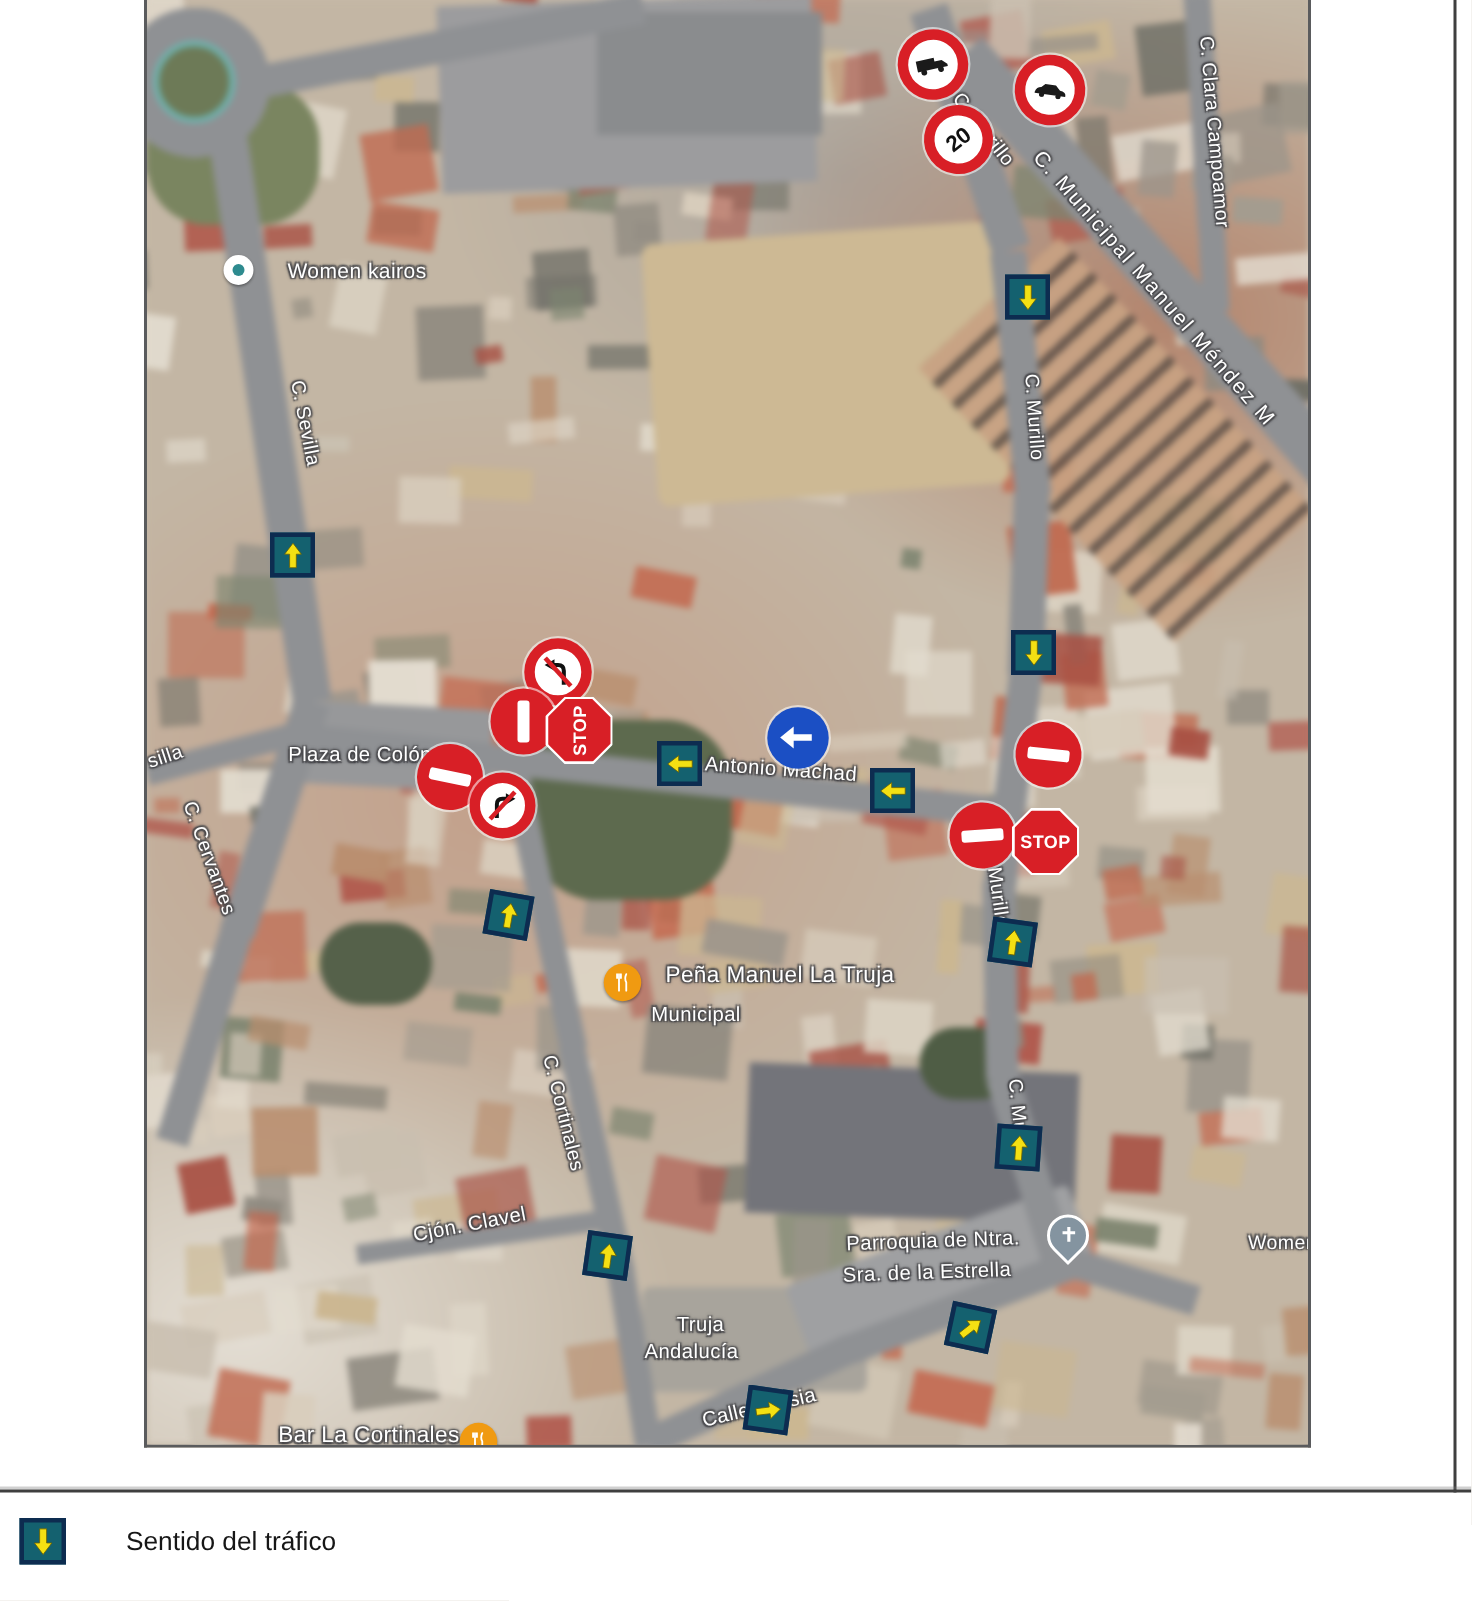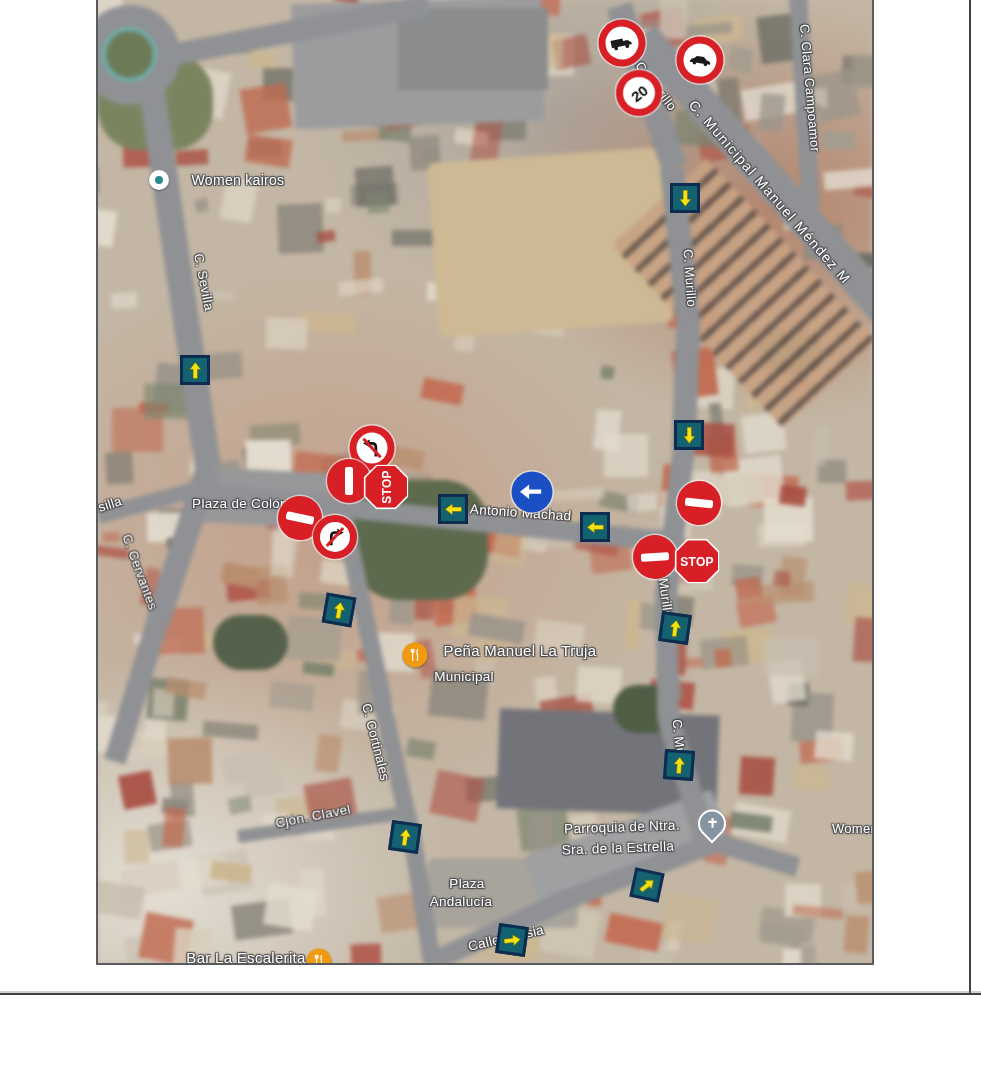--- a/index.html
+++ b/index.html
@@ -414,26 +414,26 @@
       <div class="map-label" style="left: 592px; top: 278px; font-size: 13px; letter-spacing: 0.3px; transform: translate(-50%, -50%) rotate(86deg);">C. Murillo</div>
       <div class="map-label" style="left: 568px; top: 598px; font-size: 13px; letter-spacing: 0.3px; transform: translate(-50%, -50%) rotate(82deg);">Murillo</div>
       <div class="map-label" style="left: 582px; top: 748px; font-size: 13px; letter-spacing: 0.3px; transform: translate(-50%, -50%) rotate(84deg);">C. Murillo</div>
       <div class="map-label" style="left: 672px; top: 192px; font-size: 14px; letter-spacing: 1.5px; transform: translate(-50%, -50%) rotate(49deg);">C. Municipal Manuel Méndez M</div>
       <div class="map-label" style="left: 712px; top: 88px; font-size: 13px; letter-spacing: 0.3px; transform: translate(-50%, -50%) rotate(85deg);">C. Clara Campoamor</div>
       <div class="map-label" style="left: 414px; top: 512px; font-size: 13.5px; letter-spacing: 0.3px; transform: translate(-50%, -50%) rotate(4deg);">C. Antonio Machad</div>
       <div class="map-label" style="left: 422px; top: 650px; font-size: 15px; letter-spacing: 0.3px; transform: translate(-50%, -50%) rotate(0deg);">Peña Manuel La Truja</div>
       <div class="map-label" style="left: 366px; top: 676px; font-size: 13.5px; letter-spacing: 0.3px; transform: translate(-50%, -50%) rotate(0deg);">Municipal</div>
       <div class="map-label" style="left: 278px; top: 742px; font-size: 13px; letter-spacing: 0.3px; transform: translate(-50%, -50%) rotate(76deg);">C. Cortinales</div>
       <div class="map-label" style="left: 215px; top: 816px; font-size: 13.5px; letter-spacing: 0.3px; transform: translate(-50%, -50%) rotate(-11deg);">Cjón. Clavel</div>
-      <div class="map-label" style="left: 369px; top: 883px; font-size: 13.5px; letter-spacing: 0.3px; transform: translate(-50%, -50%) rotate(0deg);">Plaza</div>
+      <div class="map-label" style="left: 369px; top: 883px; font-size: 13.5px; letter-spacing: 0.3px; transform: translate(-50%, -50%) rotate(0deg);">Truja</div>
       <div class="map-label" style="left: 363px; top: 901px; font-size: 13.5px; letter-spacing: 0.3px; transform: translate(-50%, -50%) rotate(0deg);">Andalucía</div>
       <div class="map-label" style="left: 524px; top: 827px; font-size: 13.5px; letter-spacing: 0.3px; transform: translate(-50%, -50%) rotate(-2deg);">Parroquia de Ntra.</div>
       <div class="map-label" style="left: 520px; top: 848px; font-size: 13.5px; letter-spacing: 0.3px; transform: translate(-50%, -50%) rotate(-2deg);">Sra. de la Estrella</div>
       <div class="map-label" style="left: 408px; top: 938px; font-size: 13.5px; letter-spacing: 0.3px; transform: translate(-50%, -50%) rotate(-13deg);">Calle Iglesia</div>
-      <div class="map-label" style="left: 148px; top: 957px; font-size: 15px; letter-spacing: 0.3px; transform: translate(-50%, -50%) rotate(0deg);">Bar La Escalerita</div>
+      <div class="map-label" style="left: 148px; top: 957px; font-size: 15px; letter-spacing: 0.3px; transform: translate(-50%, -50%) rotate(0deg);">Bar La Cortinales</div>
       <div class="map-label" style="left: 757px; top: 828px; font-size: 13px; letter-spacing: 0.3px; transform: translate(-50%, -50%) rotate(0deg);">Women</div>
       <div class="dir-arrow" style="left: 97px; top: 370px; width: 30px; height: 30px; transform: translate(-50%, -50%) rotate(0deg);">
         <svg viewBox="0 0 24 24" style="transform: rotate(0deg);">
           <path d="M12 2.5 L18.5 11 L14.6 11 L14.6 21.5 L9.4 21.5 L9.4 11 L5.5 11 Z"></path>
         </svg>
       </div>
       <div class="dir-arrow" style="left: 587px; top: 198px; width: 30px; height: 30px; transform: translate(-50%, -50%) rotate(0deg);">
         <svg viewBox="0 0 24 24" style="transform: rotate(180deg);">
           <path d="M12 2.5 L18.5 11 L14.6 11 L14.6 21.5 L9.4 21.5 L9.4 11 L5.5 11 Z"></path>
         </svg>
@@ -555,13 +555,21 @@
           <path d="M12 4 v14 M6 9.5 h12" stroke="#fff" stroke-width="3" fill="none"></path>
         </svg>
       </div>
       <div class="pin pin-food" style="left: 221px; top: 961px;">
         <svg viewBox="0 0 24 24" style="width:62%">
           <path d="M8 3 v6 M6 3 v4 M10 3 v4 M8 9 v11 M15.5 3 q-2.2 4.5 0 8.5 v8.5" stroke="#fff" stroke-width="1.9" fill="none" stroke-linecap="round"></path>
         </svg>
       </div>
     </div>
 
+  <div class="legend">
+    <div class="legend-icon">
+      <svg viewBox="0 0 24 24">
+        <path d="M12 2.5 L18.5 11 L14.6 11 L14.6 21.5 L9.4 21.5 L9.4 11 L5.5 11 Z"></path>
+      </svg>
+    </div>
+    <div class="legend-text">Sentido del tráfico</div>
+  </div>
 </div>
 
 </body></html>

